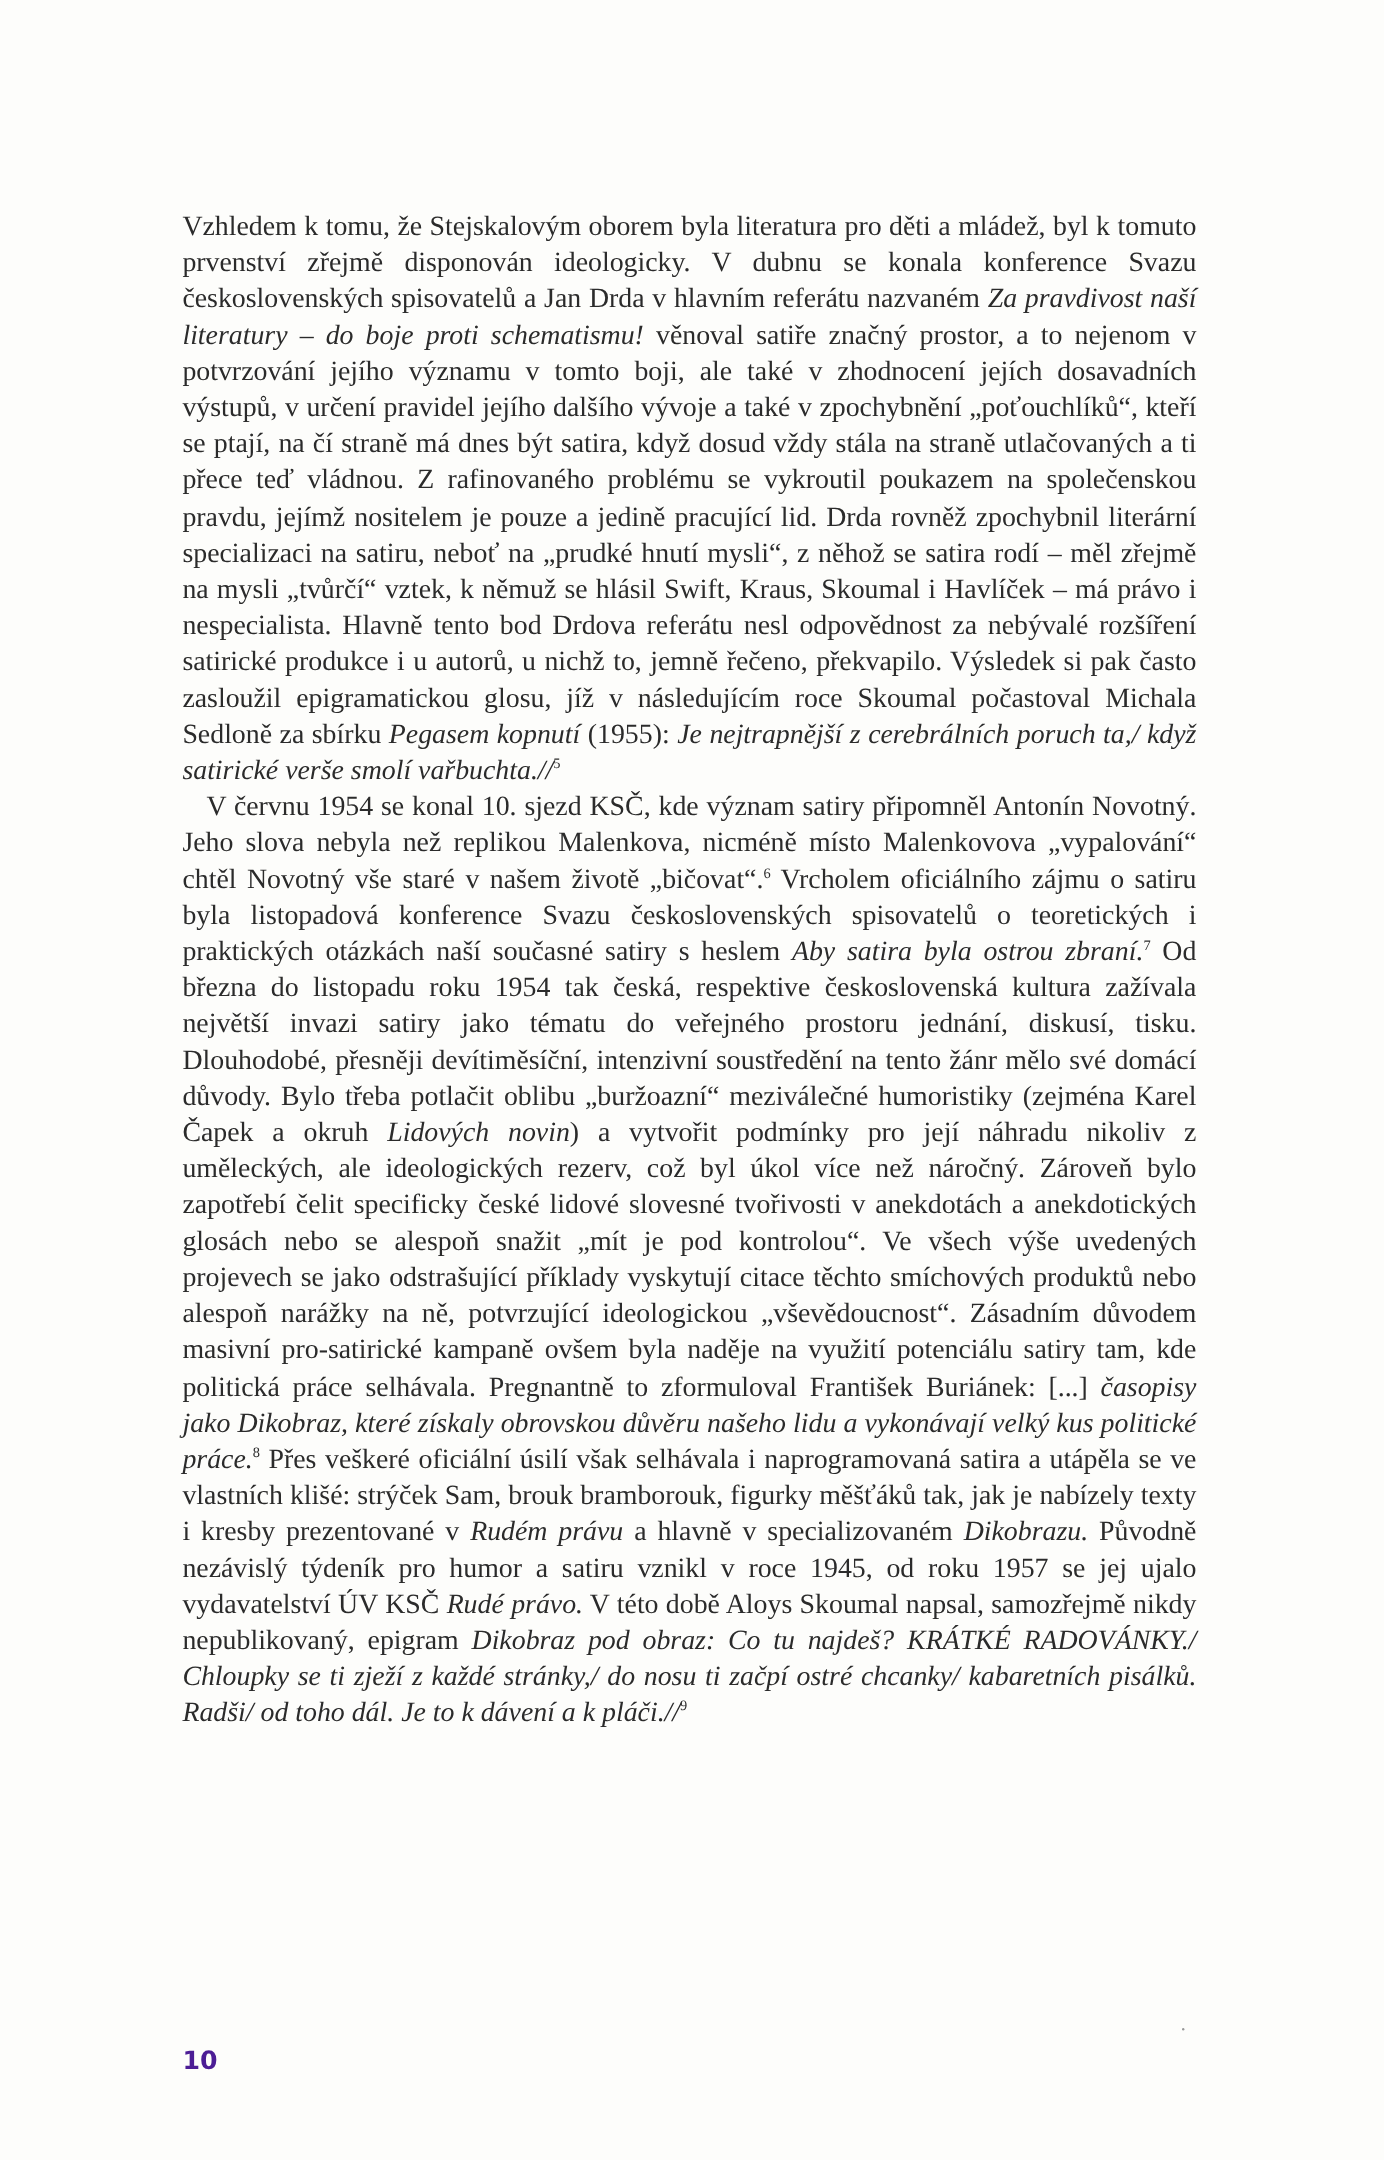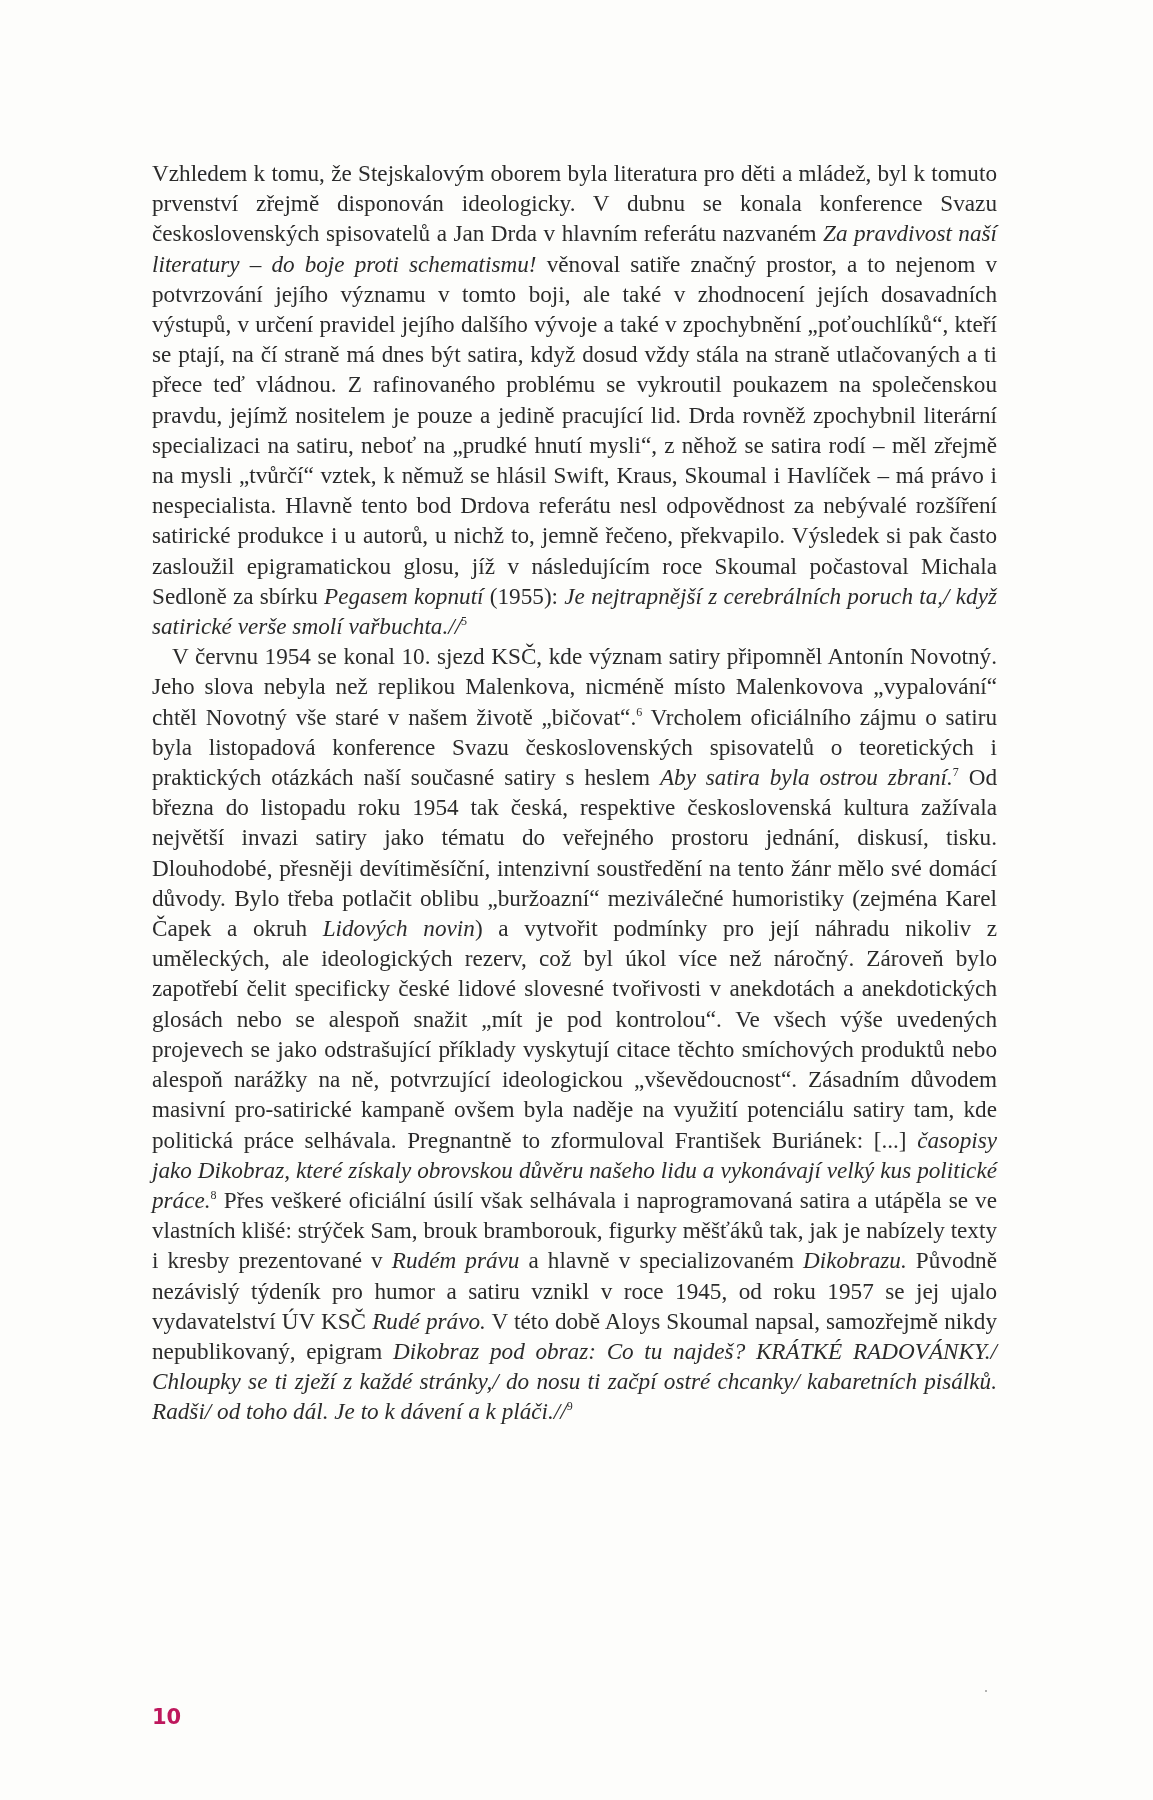--- a/index.html
+++ b/index.html
@@ -1,22 +1,22 @@
 <!DOCTYPE html>
 <html><head>
 <meta charset="utf-8">
 <style>
   html, body { margin:0; padding:0; }
   body { width:1153px; height:1800px; background:#fdfdfb; position:relative; overflow:hidden; }
-  .page-text { position:absolute; left:152px; top:158px; width:845px; font-family:"Liberation Serif", serif; font-size:23.2px; line-height:30.2px; color:#2b2b2b; text-align:justify; }
+  .page-text { position:absolute; left:152px; top:174px; width:845px; font-family:"Liberation Serif", serif; font-size:23.2px; line-height:30.2px; color:#2b2b2b; text-align:justify; }
   .page-text p { margin:0; }
   .page-text p.indent { text-indent:20px; }
   .page-text i { font-style:italic; }
   .page-text sup { font-size:12px; line-height:0; vertical-align:super; }
-  .page-number { position:absolute; left:152px; top:1705px; font-family:"DejaVu Sans", sans-serif; font-weight:bold; font-size:21px; color:#be185d; }
+  .page-number { position:absolute; left:152px; top:1705px; font-family:"DejaVu Sans", sans-serif; font-weight:bold; font-size:21px; color:#4c1d95; }
   .speck { position:absolute; left:985px; top:1690px; width:2px; height:2px; background:#999; border-radius:50%; }
 </style>
 </head>
 <body>
 
 <div class="page-text">
   <p><span>Vzhledem k tomu, že Stejskalovým oborem byla literatura pro děti a mládež, byl k tomuto prvenství zřejmě disponován ideologicky. V dubnu se konala konference Svazu československých spisovatelů a Jan Drda v hlavním referátu nazvaném </span><i>Za pravdivost naší literatury – do boje proti schematismu!</i><span> věnoval satiře značný prostor, a to nejenom v potvrzování jejího významu v tomto boji, ale také v zhodnocení jejích dosavadních výstupů, v určení pravidel jejího dalšího vývoje a také v zpochybnění „poťouchlíků“, kteří se ptají, na čí straně má dnes být satira, když dosud vždy stála na straně utlačovaných a ti přece teď vládnou. Z rafinovaného problému se vykroutil poukazem na společenskou pravdu, jejímž nositelem je pouze a jedině pracující lid. Drda rovněž zpochybnil literární specializaci na satiru, neboť na „prudké hnutí mysli“, z něhož se satira rodí – měl zřejmě na mysli „tvůrčí“ vztek, k němuž se hlásil Swift, Kraus, Skoumal i Havlíček – má právo i nespecialista. Hlavně tento bod Drdova referátu nesl odpovědnost za nebývalé rozšíření satirické produkce i u autorů, u nichž to, jemně řečeno, překvapilo. Výsledek si pak často zasloužil epigramatickou glosu, jíž v následujícím roce Skoumal počastoval Michala Sedloně za sbírku </span><i>Pegasem kopnutí</i><span> (1955): </span><i>Je nejtrapnější z cerebrálních poruch ta,/ když satirické verše smolí vařbuchta.//</i><sup>5</sup></p>
   <p class="indent"><span>V červnu 1954 se konal 10. sjezd KSČ, kde význam satiry připomněl Antonín Novotný. Jeho slova nebyla než replikou Malenkova, nicméně místo Malenkovova „vypalování“ chtěl Novotný vše staré v našem životě „bičovat“.</span><sup>6</sup><span> Vrcholem oficiálního zájmu o satiru byla listopadová konference Svazu československých spisovatelů o teoretických i praktických otázkách naší současné satiry s heslem </span><i>Aby satira byla ostrou zbraní.</i><sup>7</sup><span> Od března do listopadu roku 1954 tak česká, respektive československá kultura zažívala největší invazi satiry jako tématu do veřejného prostoru jednání, diskusí, tisku. Dlouhodobé, přesněji devítiměsíční, intenzivní soustředění na tento žánr mělo své domácí důvody. Bylo třeba potlačit oblibu „buržoazní“ meziválečné humoristiky (zejména Karel Čapek a okruh </span><i>Lidových novin</i><span>) a vytvořit podmínky pro její náhradu nikoliv z uměleckých, ale ideologických rezerv, což byl úkol více než náročný. Zároveň bylo zapotřebí čelit specificky české lidové slovesné tvořivosti v anekdotách a anekdotických glosách nebo se alespoň snažit „mít je pod kontrolou“. Ve všech výše uvedených projevech se jako odstrašující příklady vyskytují citace těchto smíchových produktů nebo alespoň narážky na ně, potvrzující ideologickou „vševědoucnost“. Zásadním důvodem masivní pro-satirické kampaně ovšem byla naděje na využití potenciálu satiry tam, kde politická práce selhávala. Pregnantně to zformuloval František Buriánek: [...] </span><i>časopisy jako Dikobraz, které získaly obrovskou důvěru našeho lidu a vykonávají velký kus politické práce.</i><sup>8</sup><span> Přes veškeré oficiální úsilí však selhávala i naprogramovaná satira a utápěla se ve vlastních klišé: strýček Sam, brouk bramborouk, figurky měšťáků tak, jak je nabízely texty i kresby prezentované v </span><i>Rudém právu</i><span> a hlavně v specializovaném </span><i>Dikobrazu.</i><span> Původně nezávislý týdeník pro humor a satiru vznikl v roce 1945, od roku 1957 se jej ujalo vydavatelství ÚV KSČ </span><i>Rudé právo.</i><span> V této době Aloys Skoumal napsal, samozřejmě nikdy nepublikovaný, epigram </span><i>Dikobraz pod obraz: Co tu najdeš? KRÁTKÉ RADOVÁNKY./ Chloupky se ti zježí z každé stránky,/ do nosu ti začpí ostré chcanky/ kabaretních pisálků. Radši/ od toho dál. Je to k dávení a k pláči.//</i><sup>9</sup></p>
 </div>
 <div class="page-number">10</div>

